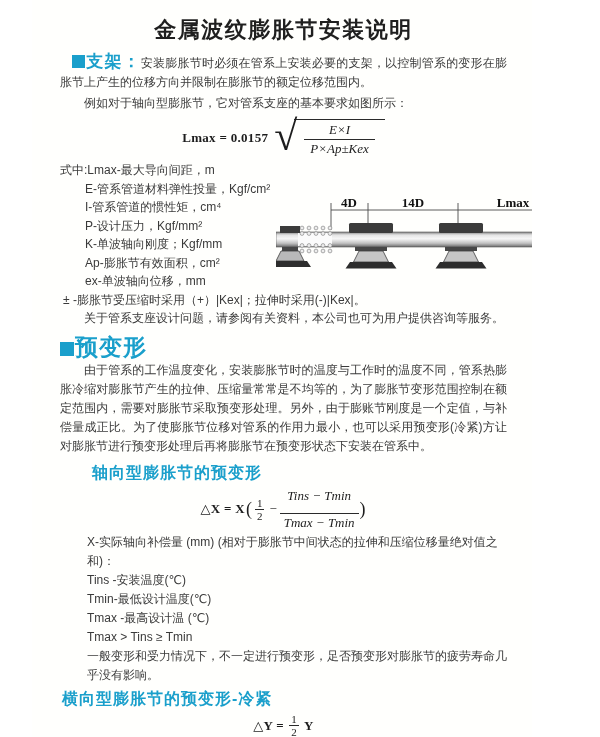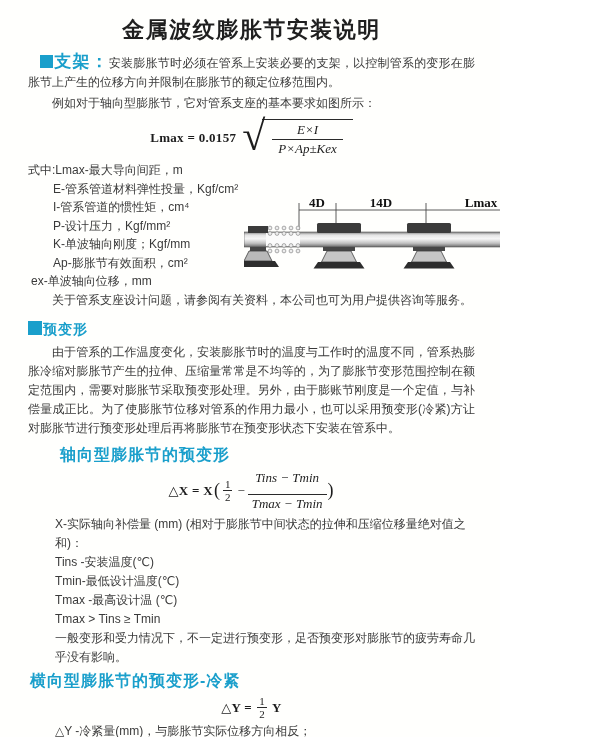--- a/index.html
+++ b/index.html
@@ -1,38 +1,38 @@
 <!DOCTYPE html>
 <html><head>
 <meta charset="utf-8">
 <style>
   html,body{margin:0;padding:0;}
   body{
     width:600px;height:737px;background:#ffffff;
     font-family:"Liberation Sans","DejaVu Sans",sans-serif;
     color:#3a3a3a;-webkit-font-smoothing:antialiased;
   }
-  .page{position:relative;width:500px;height:737px;overflow:hidden;background:#fffffd;}
+  .page{position:relative;width:500px;height:737px;overflow:hidden;background:#fffffd;margin-left:32px;}
   .content{padding:14px 25px 0 28px;}
 
   h1{font-size:22px;line-height:28px;text-align:center;margin:2px 0 8px;
      color:#1f1f1f;font-weight:bold;letter-spacing:1.5px;}
 
   .para{font-size:12px;line-height:19px;text-align:justify;margin:0;color:#3a3a3a;}
   .p-support{margin-top:8px;text-indent:12px;}
   .p-example{margin-top:2px;text-indent:24px;}
   .p-note{text-indent:24px;}
   .p-predeform{margin-top:4px;text-indent:24px;line-height:19px;}
   .p-shizhong{text-indent:24px;margin-top:2px;}
 
   .marker{display:inline-block;width:13px;height:13px;background:#1A9FCB;
           margin-right:1px;vertical-align:-1px;}
   .inline-head{color:#1A9FCB;font-size:17px;font-weight:bold;letter-spacing:1px;}
 
-  h2{font-size:14px;line-height:20px;color:#1A9FCB;font-weight:bold;
+  h2{font-size:23px;line-height:20px;color:#1A9FCB;font-weight:bold;
      margin:9px 0 4px;letter-spacing:1px;}
   h2 .marker{width:14px;height:14px;vertical-align:-1px;}
   h3{font-size:16px;line-height:20px;color:#1A9FCB;font-weight:bold;
      margin:7px 0 2px 32px;letter-spacing:1px;}
   h3.lateral{margin-left:2px;margin-top:4px;}
 
   .defs{font-size:12px;line-height:18.5px;margin-top:4px;white-space:nowrap;width:340px;}
   .defs .dline{margin-left:25px;}
   .defs .dline:first-child{margin-left:0;}
   .defs .dline:last-child{margin-left:3px;}
@@ -90,20 +90,21 @@
     </div>
 
     <div class="defs">
       <div class="dline">式中:Lmax-最大导向间距，m</div>
       <div class="dline">E-管系管道材料弹性投量，Kgf/cm²</div>
       <div class="dline">I-管系管道的惯性矩，cm⁴</div>
       <div class="dline">P-设计压力，Kgf/mm²</div>
       <div class="dline">K-单波轴向刚度；Kgf/mm</div>
       <div class="dline">Ap-膨胀节有效面积，cm²</div>
       <div class="dline">ex-单波轴向位移，mm</div>
+      <div class="dline">± -膨胀节受压缩时采用（+）|Kex|；拉伸时采用(-)|Kex|。</div>
     </div>
 
     <p class="para p-note">关于管系支座设计问题，请参阅有关资料，本公司也可为用户提供咨询等服务。</p>
 
     <h2><span class="marker"></span><span>预变形</span></h2>
 
     <p class="para p-predeform">由于管系的工作温度变化，安装膨胀节时的温度与工作时的温度不同，管系热膨胀冷缩对膨胀节产生的拉伸、压缩量常常是不均等的，为了膨胀节变形范围控制在额定范围内，需要对膨胀节采取预变形处理。另外，由于膨账节刚度是一个定值，与补偿量成正比。为了使膨胀节位移对管系的作用力最小，也可以采用预变形(冷紧)方让对膨胀节进行预变形处理后再将膨胀节在预变形状态下安装在管系中。</p>
 
     <h3>轴向型膨胀节的预变形</h3>
 

